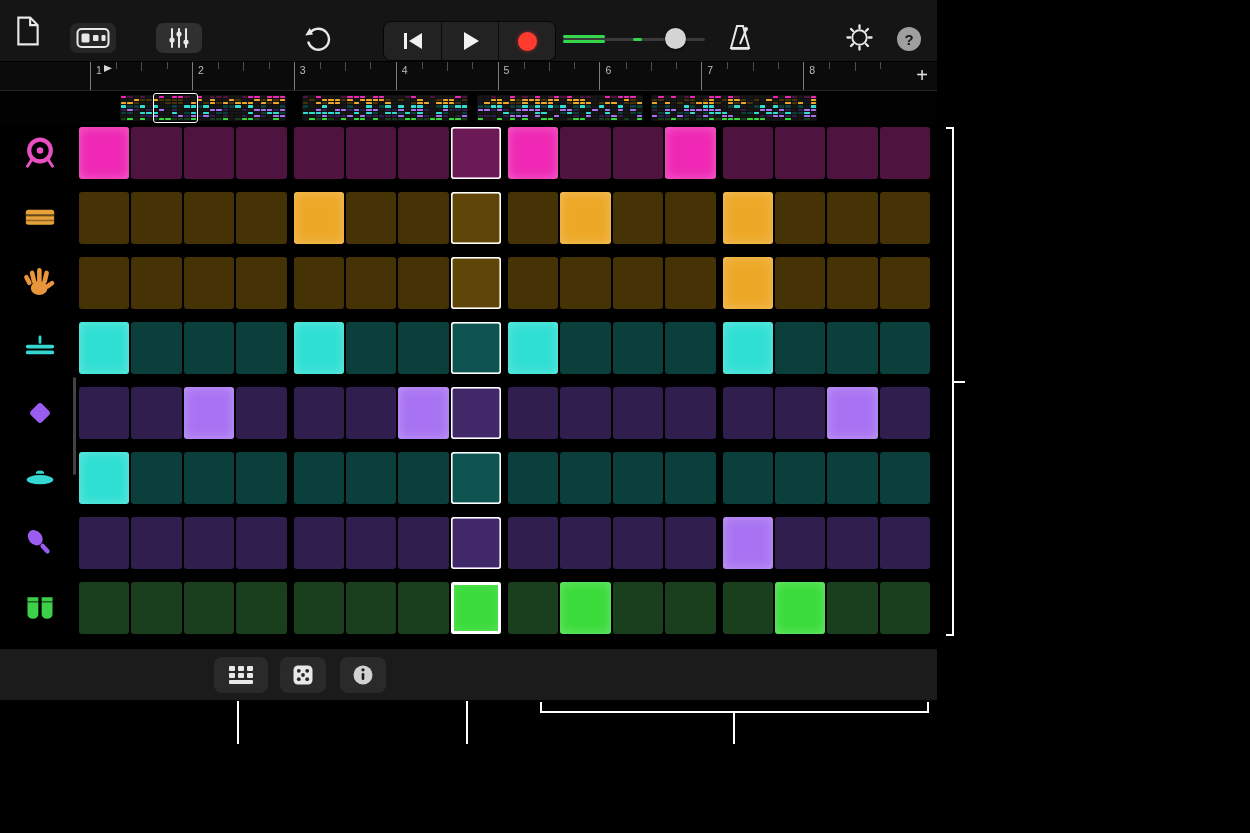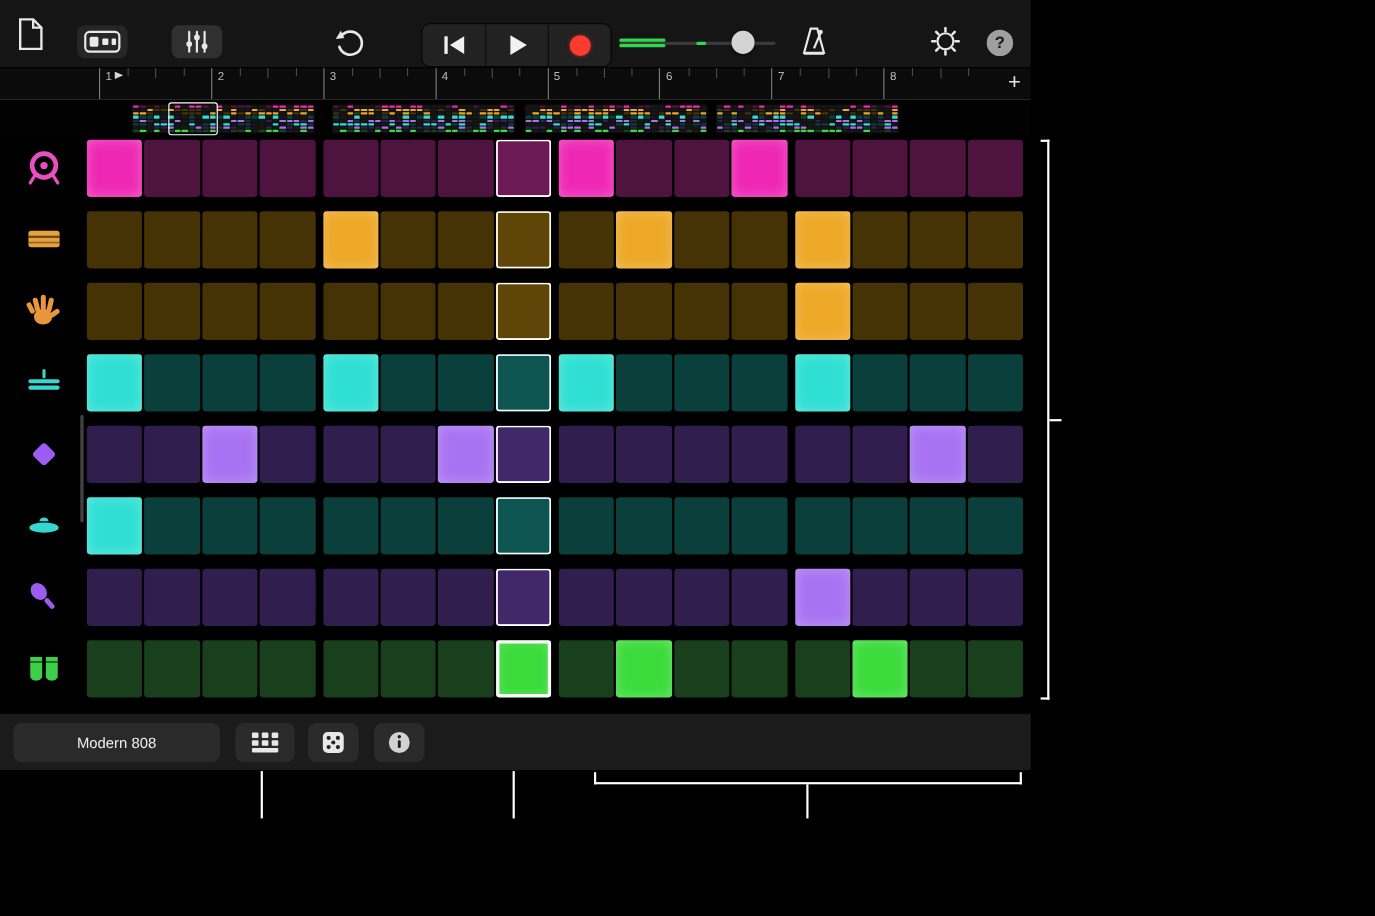--- a/index.html
+++ b/index.html
@@ -1272,21 +1272,20 @@
         <div class="cell" style="background: rgb(26, 63, 29);"></div>
         <div class="cell gend" style="background: rgb(26, 63, 29);"></div>
         <div class="cell" style="background: rgb(26, 63, 29);"></div>
         <div class="cell on" style="background: rgb(59, 219, 59);"></div>
         <div class="cell" style="background: rgb(26, 63, 29);"></div>
         <div class="cell" style="background: rgb(26, 63, 29);"></div>
       </div>
     </div>
 
   <div class="bottombar">
-    <div class="bb-btn patch">Modern 808</div>
     <div class="bb-btn kb">
       <svg width="26" height="20" viewBox="0 0 26 20">
           <g fill="#e8e8e8">
             <rect x="1" y="1" width="6" height="5" rx="1"></rect>
             <rect x="10" y="1" width="6" height="5" rx="1"></rect>
             <rect x="19" y="1" width="6" height="5" rx="1"></rect>
             <rect x="1" y="8" width="6" height="5" rx="1"></rect>
             <rect x="10" y="8" width="6" height="5" rx="1"></rect>
             <rect x="19" y="8" width="6" height="5" rx="1"></rect>
             <rect x="1" y="15" width="24" height="4" rx="1"></rect>

